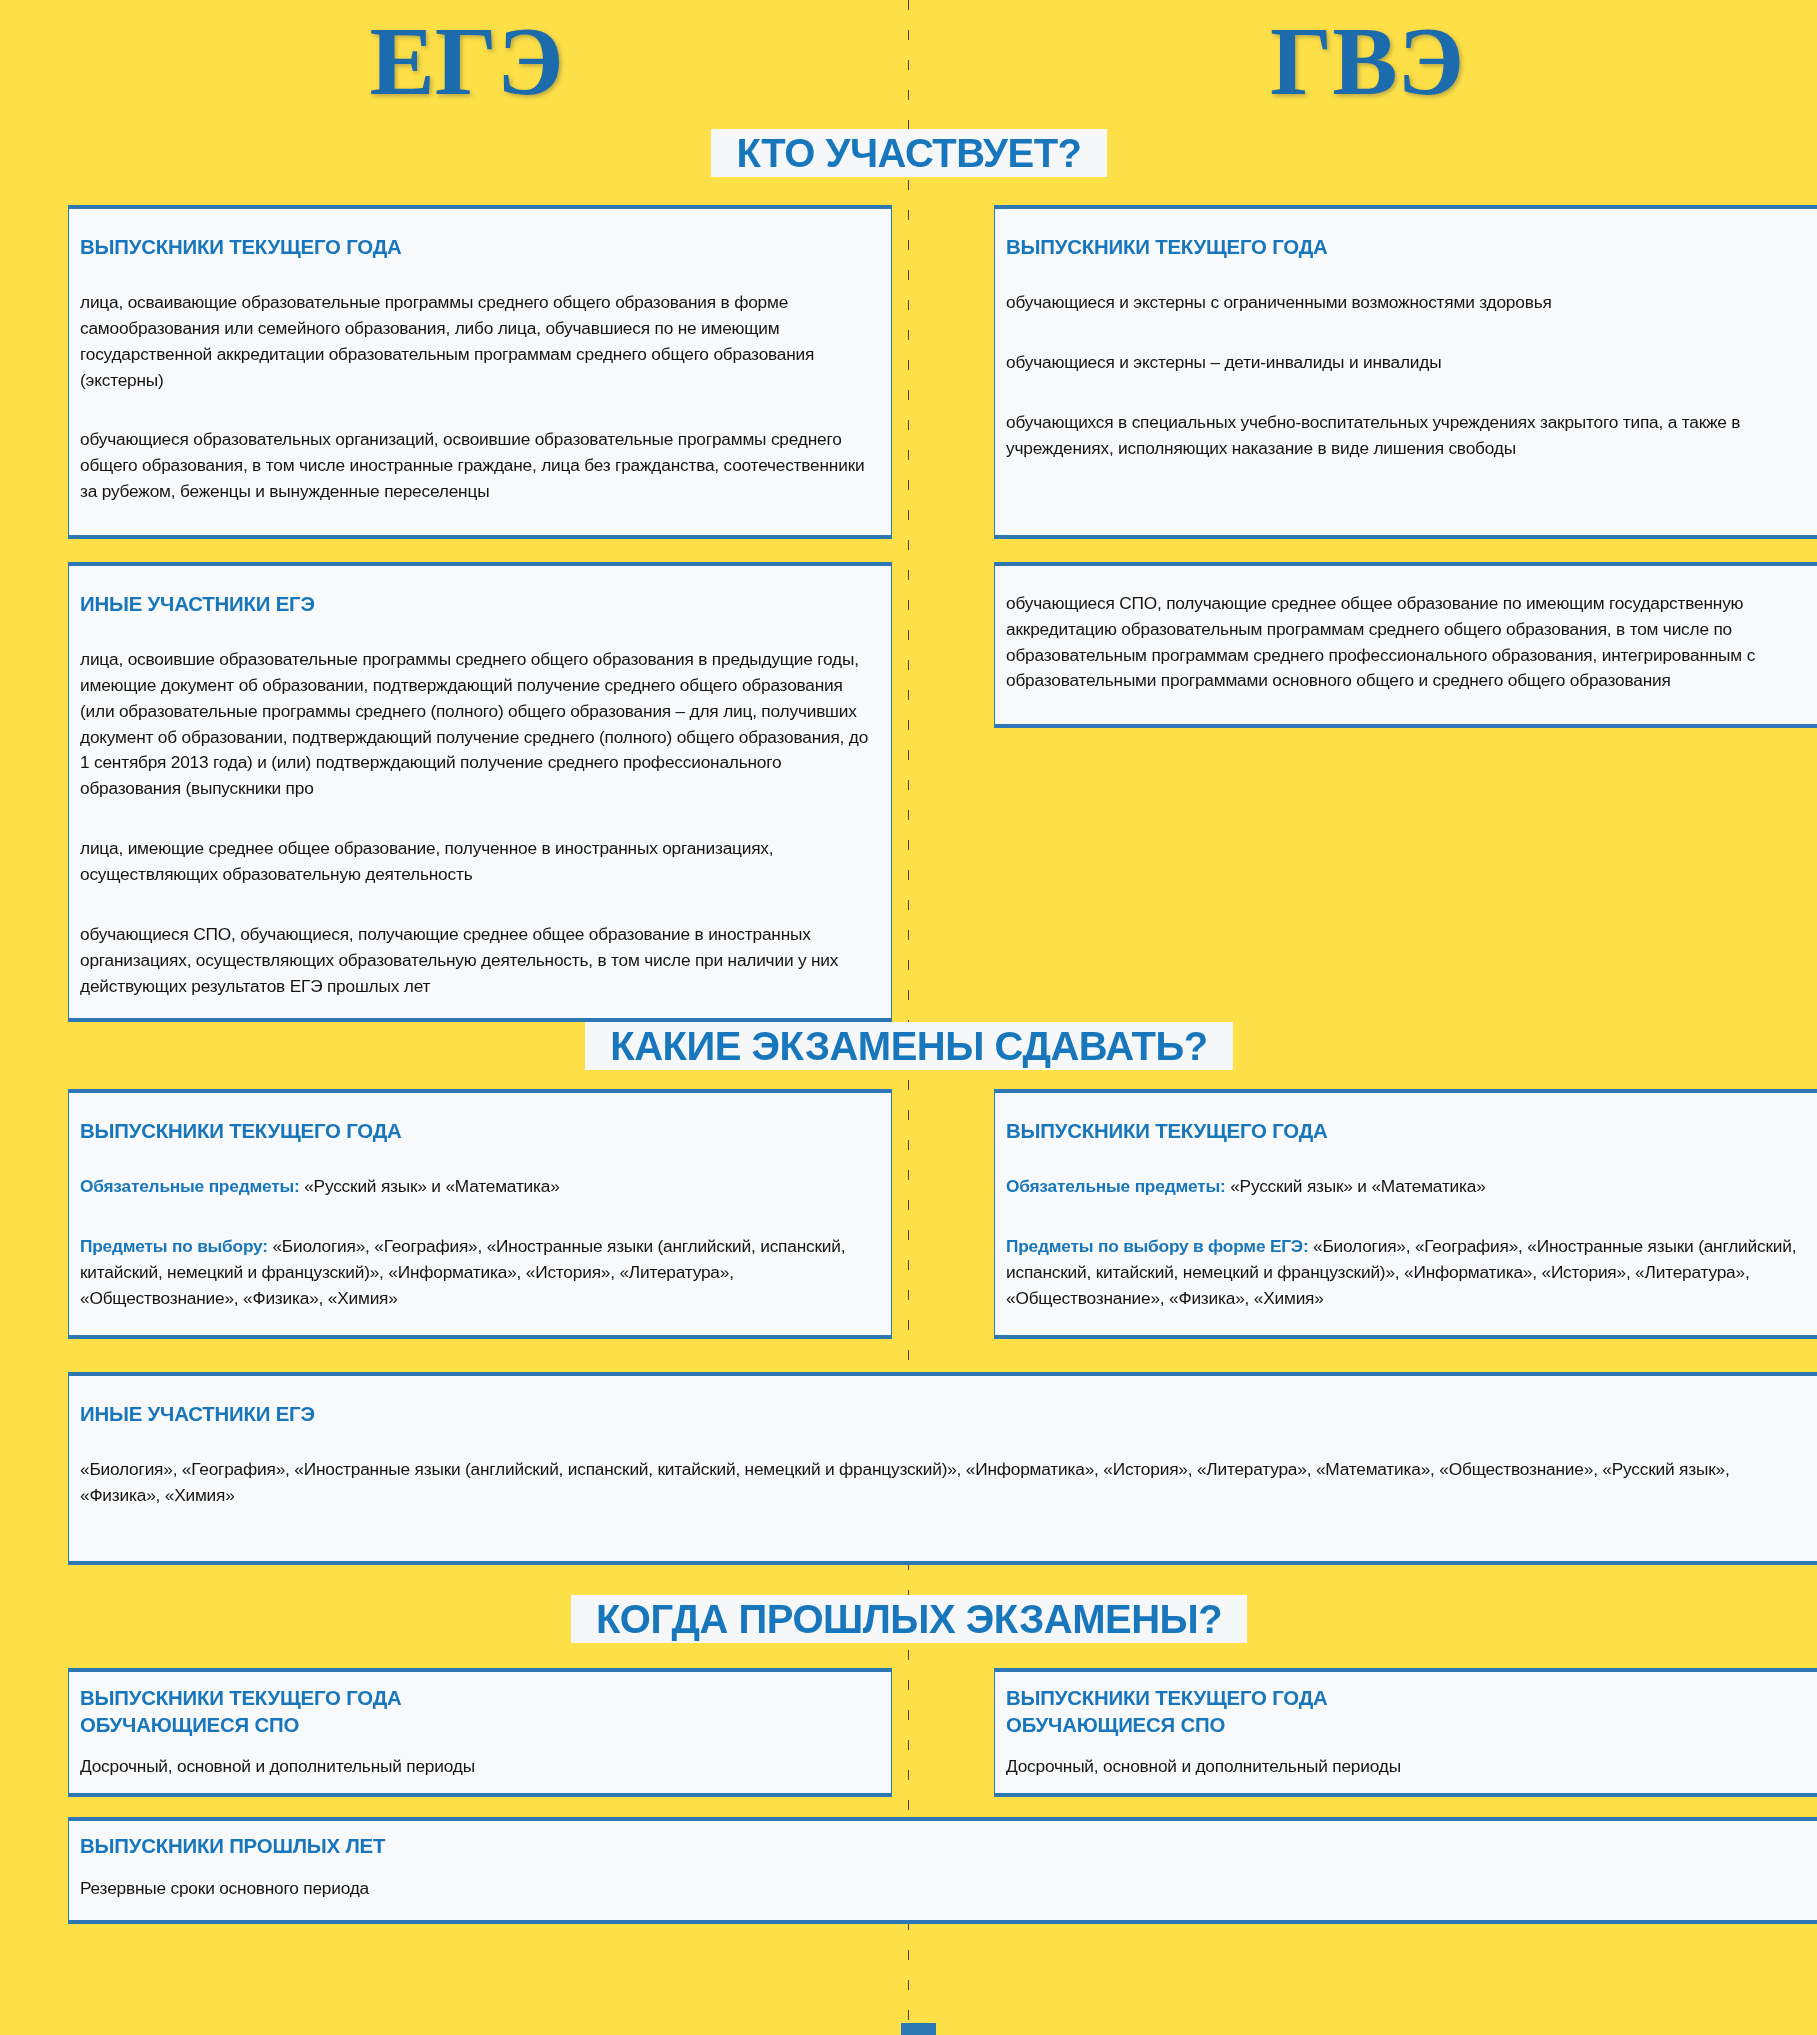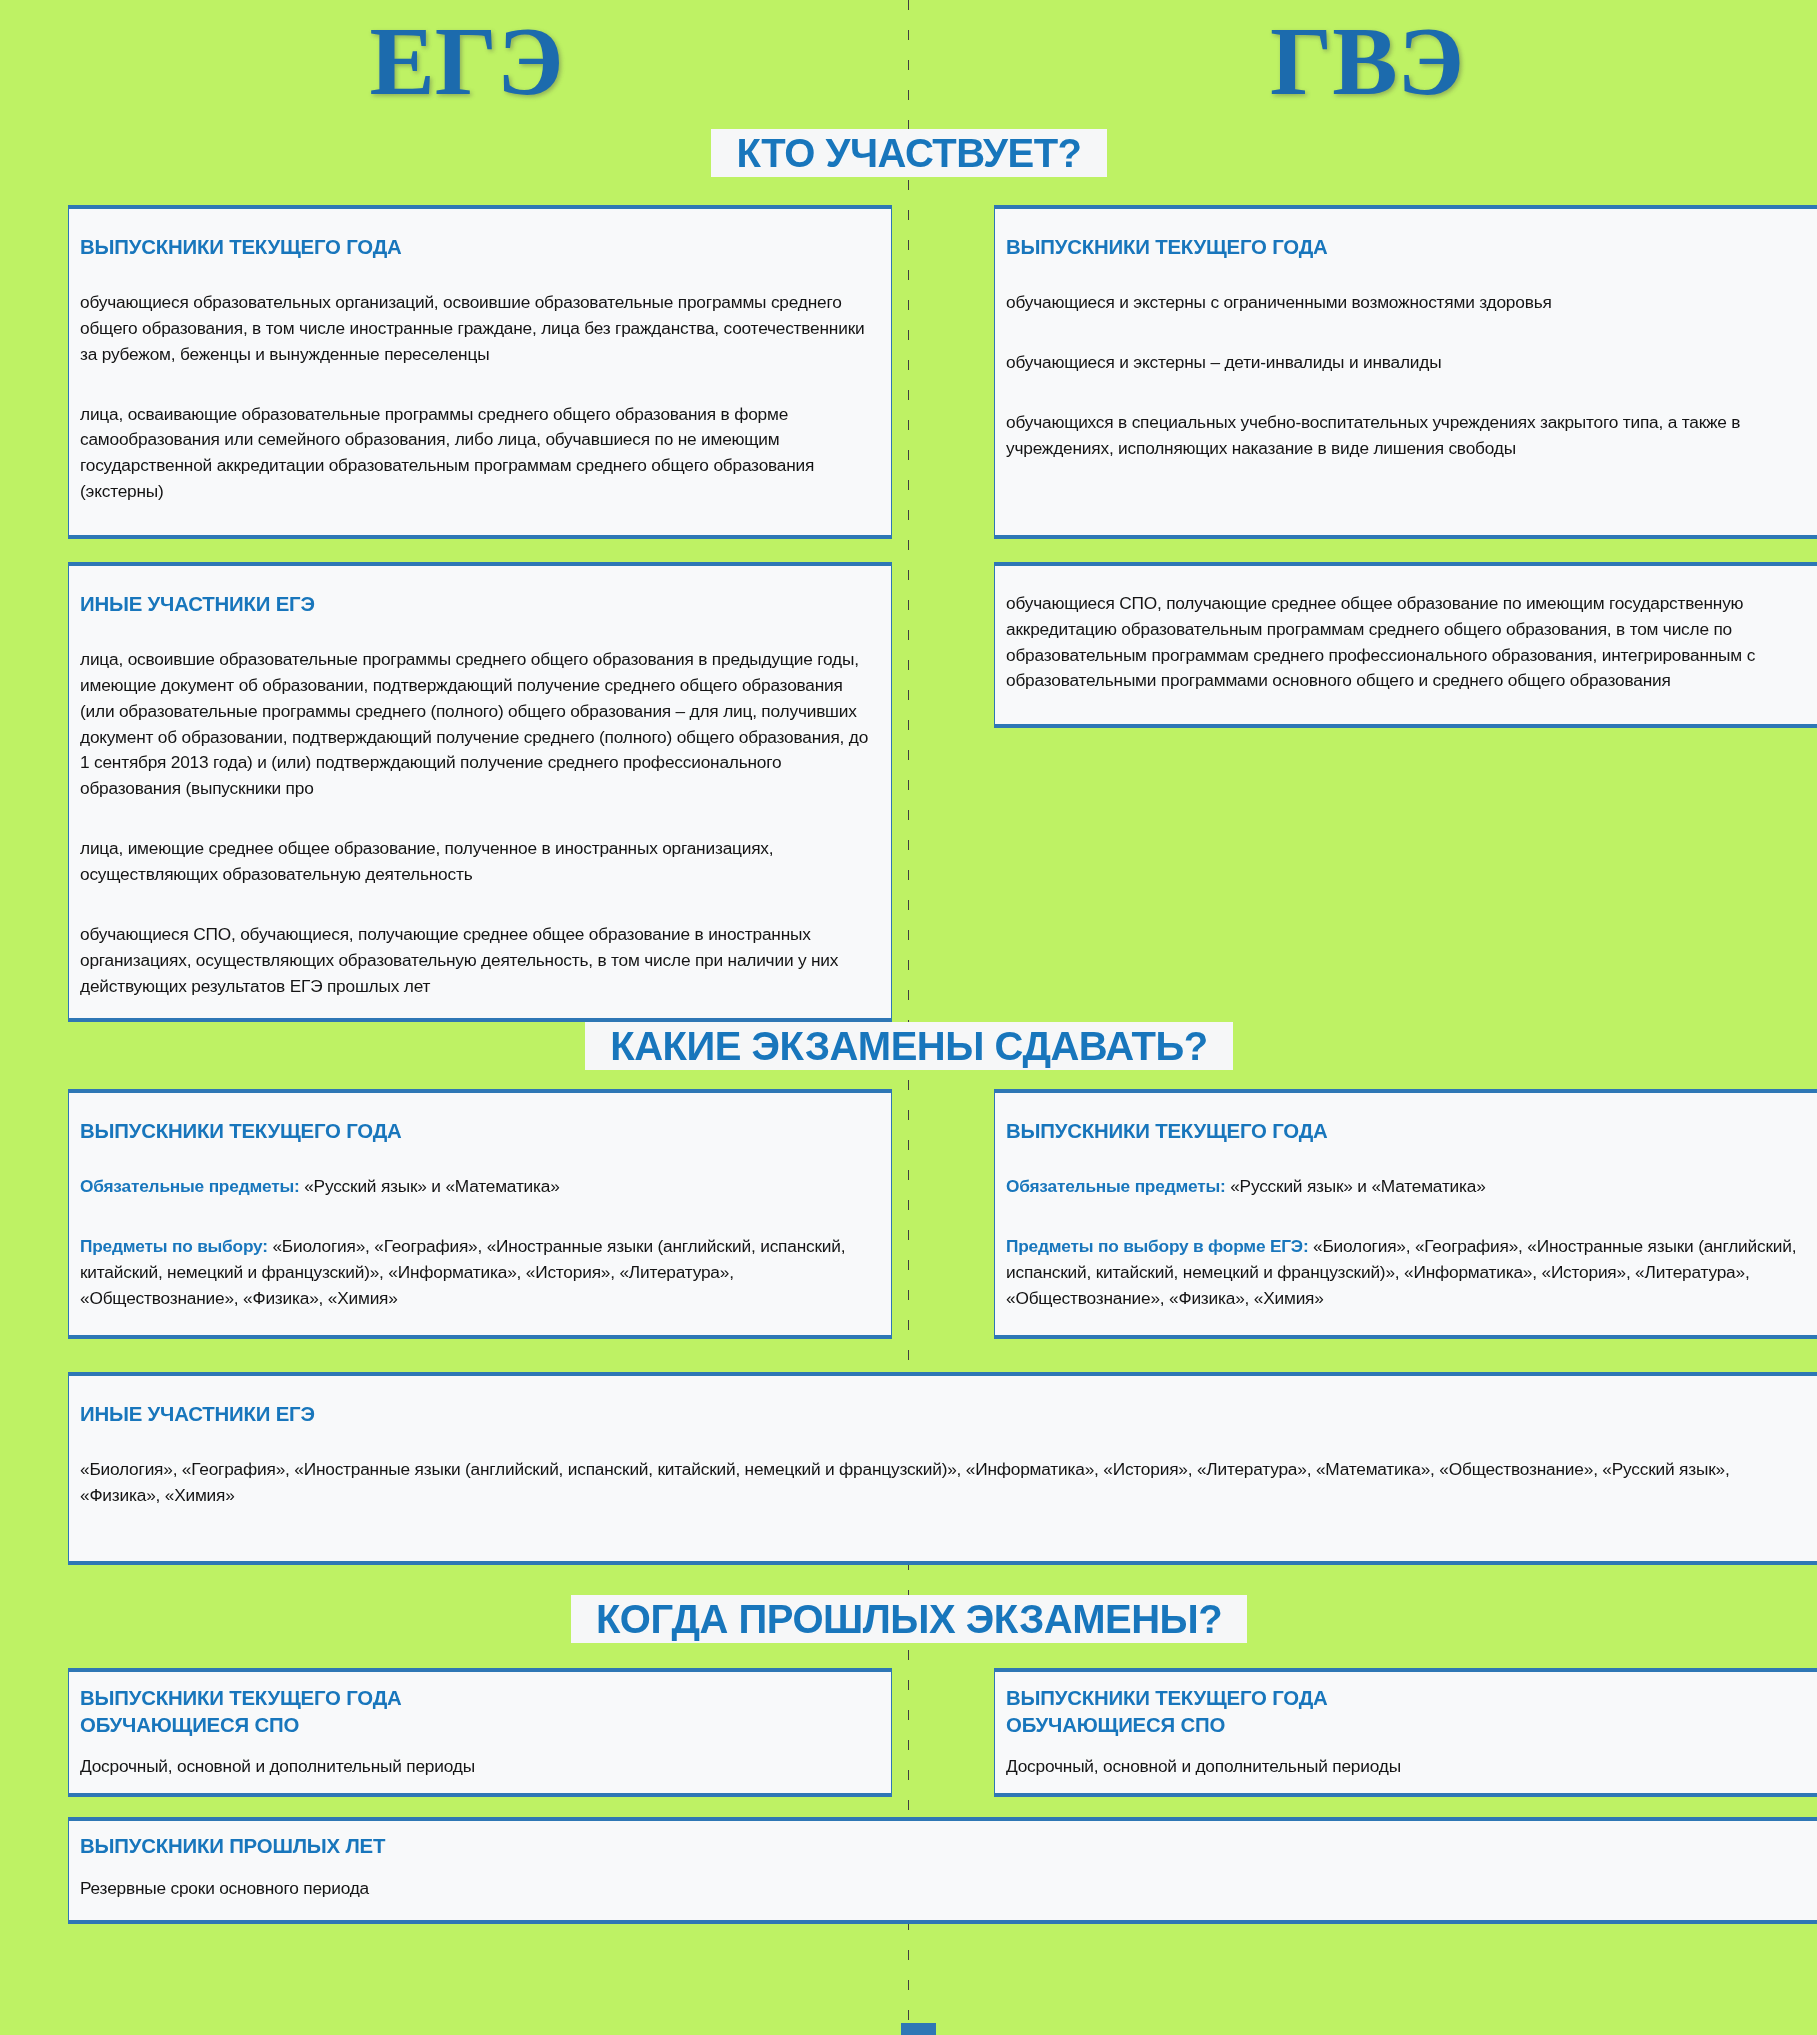--- a/index.html
+++ b/index.html
@@ -1,21 +1,21 @@
 <!DOCTYPE html>
 <html lang="ru" style="font-size:7.3px"><head>
 <meta charset="utf-8">
 <style>
   * { margin:0; padding:0; box-sizing:border-box; }
   html,body { background:#f6f7f8; }
   .page {
     position:relative;
     width:1818px;
     height:2035px;
-    background:#bef264;
+    background:#fde047;
     overflow:hidden;
     font-family:"Liberation Sans","DejaVu Sans",sans-serif;
     color:#141414;
   }
   .divider {
     position:absolute; left:908px; top:0; bottom:0; width:1.4px;
     background:repeating-linear-gradient(to bottom,#3f3f3f 0 10px, transparent 10px 30px);
     z-index:0;
   }
   .hdr-row { display:flex; padding-top:8.2px; position:relative; z-index:1; }
@@ -110,22 +110,22 @@
     <div class="col-r big-title">ГВЭ</div>
   </div>
 
   <div class="section-heading mt-heading1">
     <span class="lbl-wrap">КТО УЧАСТВУЕТ?</span>
   </div>
 
   <div class="row mt-row1">
     <div class="col-l box h735">
       <div class="btitle">ВЫПУСКНИКИ ТЕКУЩЕГО ГОДА</div>
+      <p>лица, осваивающие образовательные программы среднего общего образования в форме самообразования или семейного образования, либо лица, обучавшиеся по не имеющим государственной аккредитации образовательным программам среднего общего образования (экстерны)</p>
       <p>обучающиеся образовательных организаций, освоившие образовательные программы среднего общего образования, в том числе иностранные граждане, лица без гражданства, соотечественники за рубежом, беженцы и вынужденные переселенцы</p>
-      <p>лица, осваивающие образовательные программы среднего общего образования в форме самообразования или семейного образования, либо лица, обучавшиеся по не имеющим государственной аккредитации образовательным программам среднего общего образования (экстерны)</p>
     </div>
     <div class="col-r box h735">
       <div class="btitle">ВЫПУСКНИКИ ТЕКУЩЕГО ГОДА</div>
       <p>обучающиеся и экстерны с ограниченными возможностями здоровья</p>
       <p>обучающиеся и экстерны – дети-инвалиды и инвалиды</p>
       <p>обучающихся в специальных учебно-воспитательных учреждениях закрытого типа, а также в учреждениях, исполняющих наказание в виде лишения свободы</p>
     </div>
   </div>
 
   <div class="row mt-row2">

